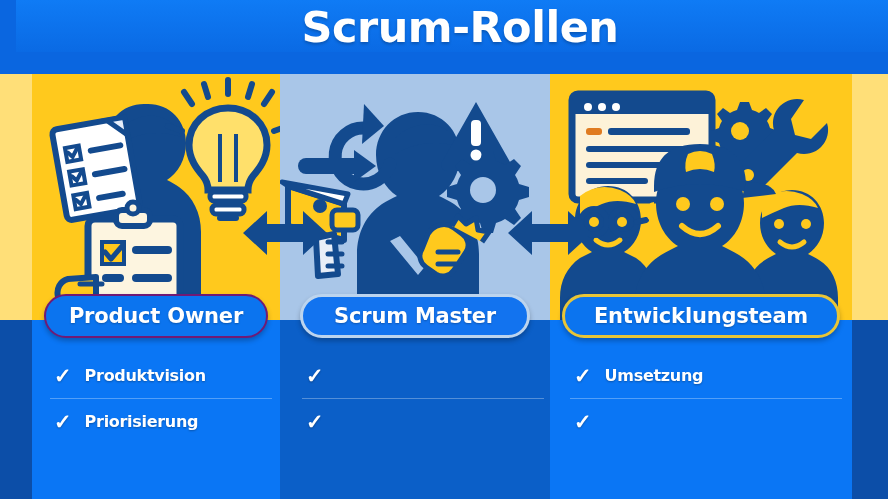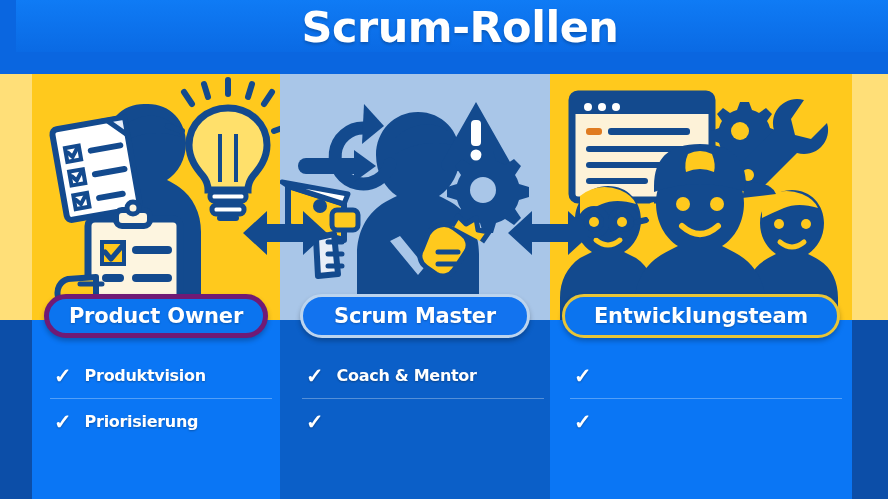--- a/index.html
+++ b/index.html
@@ -78,21 +78,21 @@
     font-family:"DejaVu Sans", sans-serif;
     z-index:30;
     box-shadow:0 3px 5px rgba(0,0,0,0.25);
     white-space:nowrap;
     letter-spacing:-0.2px;
     text-shadow:0 1px 2px rgba(0,0,0,0.25);
   }
   .badge-po {
     left:44px; width:224px;
     background:#0b74ef;
-    border:5px solid #701a75;
+    border:2px solid #701a75;
   }
   .badge-sm {
     left:300px; width:230px;
     background:#1273ef;
     border:3px solid #bcd4ee;
   }
   .badge-team {
     left:562px; width:278px;
     background:#0b74ef;
     border:3px solid #e8c537;
@@ -367,29 +367,29 @@
     </div>
     <div class="bullet-row">
       <span class="check">✓</span>
       <span class="bullet-label">Priorisierung</span>
     </div>
   </div>
 
   <div class="bullets bullets-sm">
     <div class="bullet-row">
       <span class="check">✓</span>
-      <span class="bullet-label">Coach &amp; Mentor</span>
     </div>
     <div class="bullet-row">
       <span class="check">✓</span>
     </div>
   </div>
 
   <div class="bullets bullets-team">
     <div class="bullet-row">
       <span class="check">✓</span>
+      <span class="bullet-label">Umsetzung</span>
     </div>
     <div class="bullet-row">
       <span class="check">✓</span>
     </div>
   </div>
 
 </div>
 
 </body></html>

